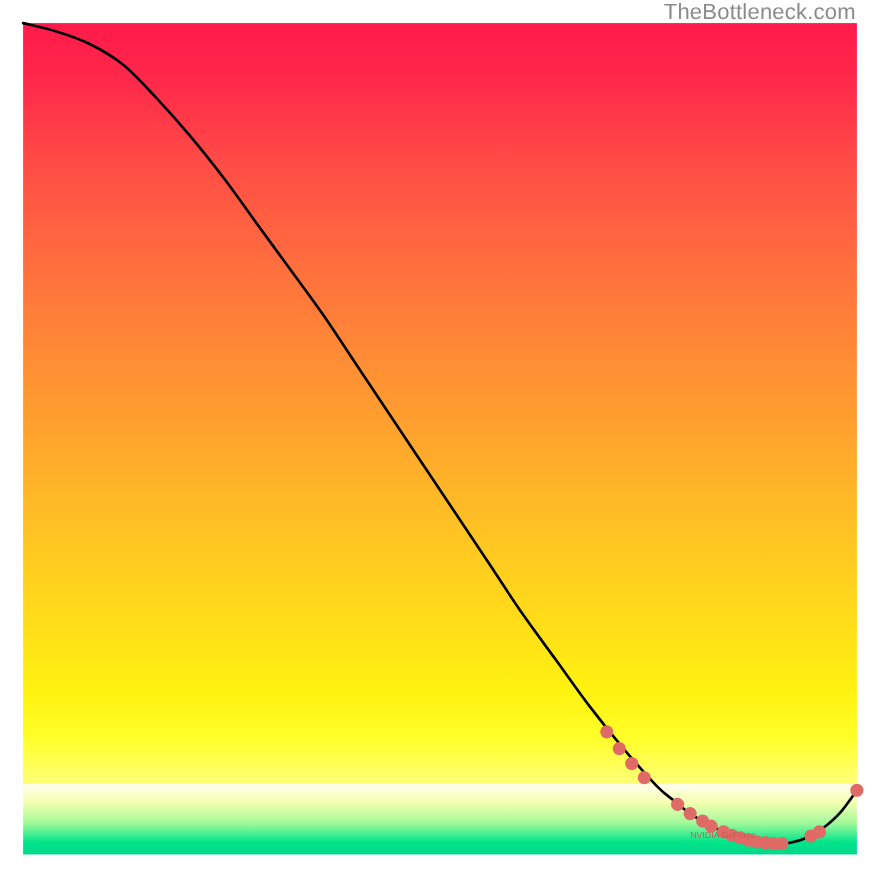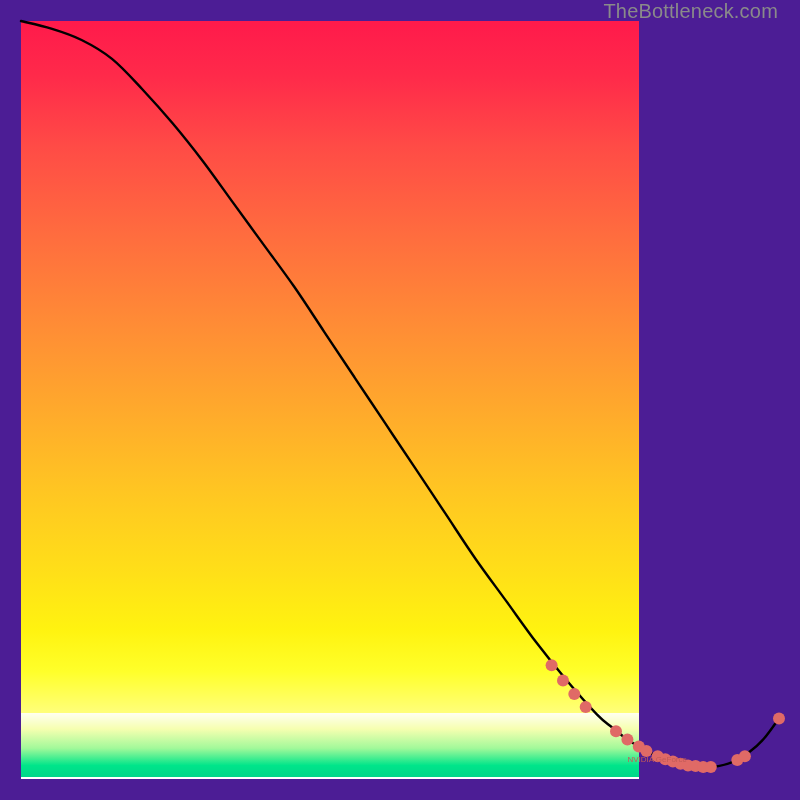--- a/index.html
+++ b/index.html
@@ -8,27 +8,27 @@
     width: 800px;
     height: 800px;
     background: #000;
     overflow: hidden;
     font-family: Arial, Helvetica, sans-serif;
   }
   .stage {
     position: relative;
     width: 800px;
     height: 800px;
-    background: #4c1d95;
+    background: #ffffff;
   }
   .plot {
     position: absolute;
     left: 21px;
     top: 21px;
-    width: 618px;
+    width: 758px;
     height: 758px;
     
     background:
       
       linear-gradient(#ffffff, #ffffff) 0 756px / 100% 3px no-repeat,
       
       linear-gradient(
         #fffff0 0%,
         #f6ffb0 25%,
         #a2f99a 55%,

